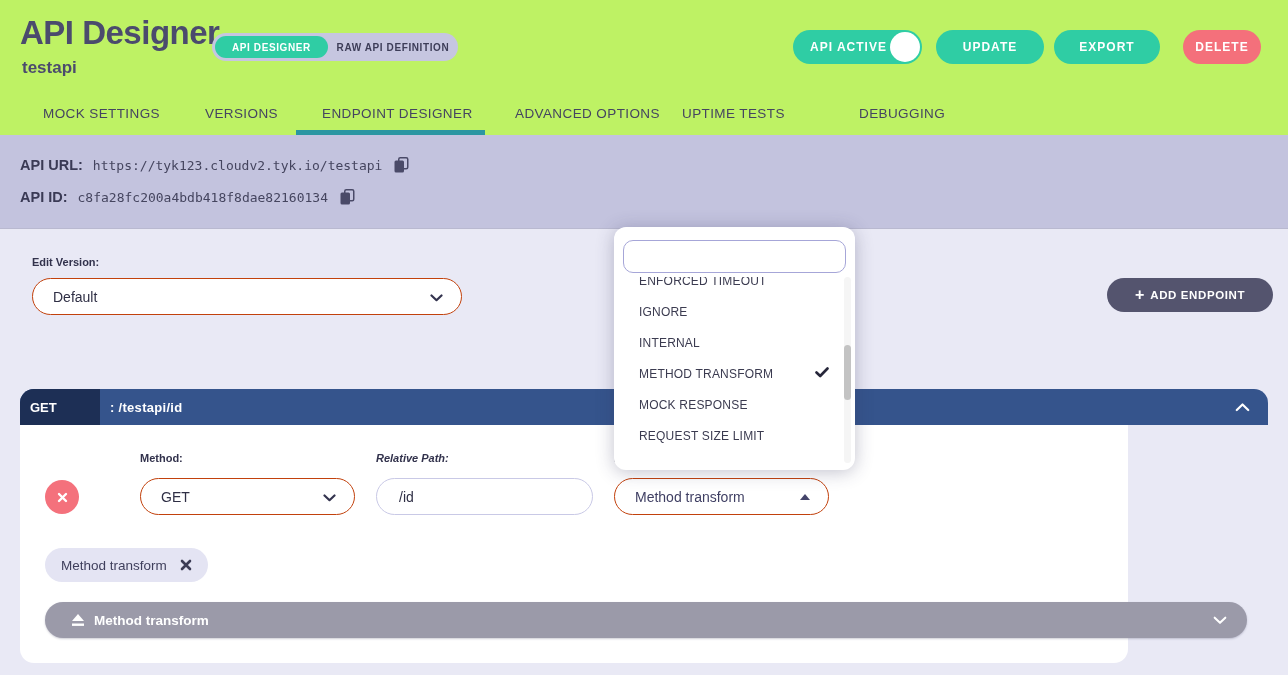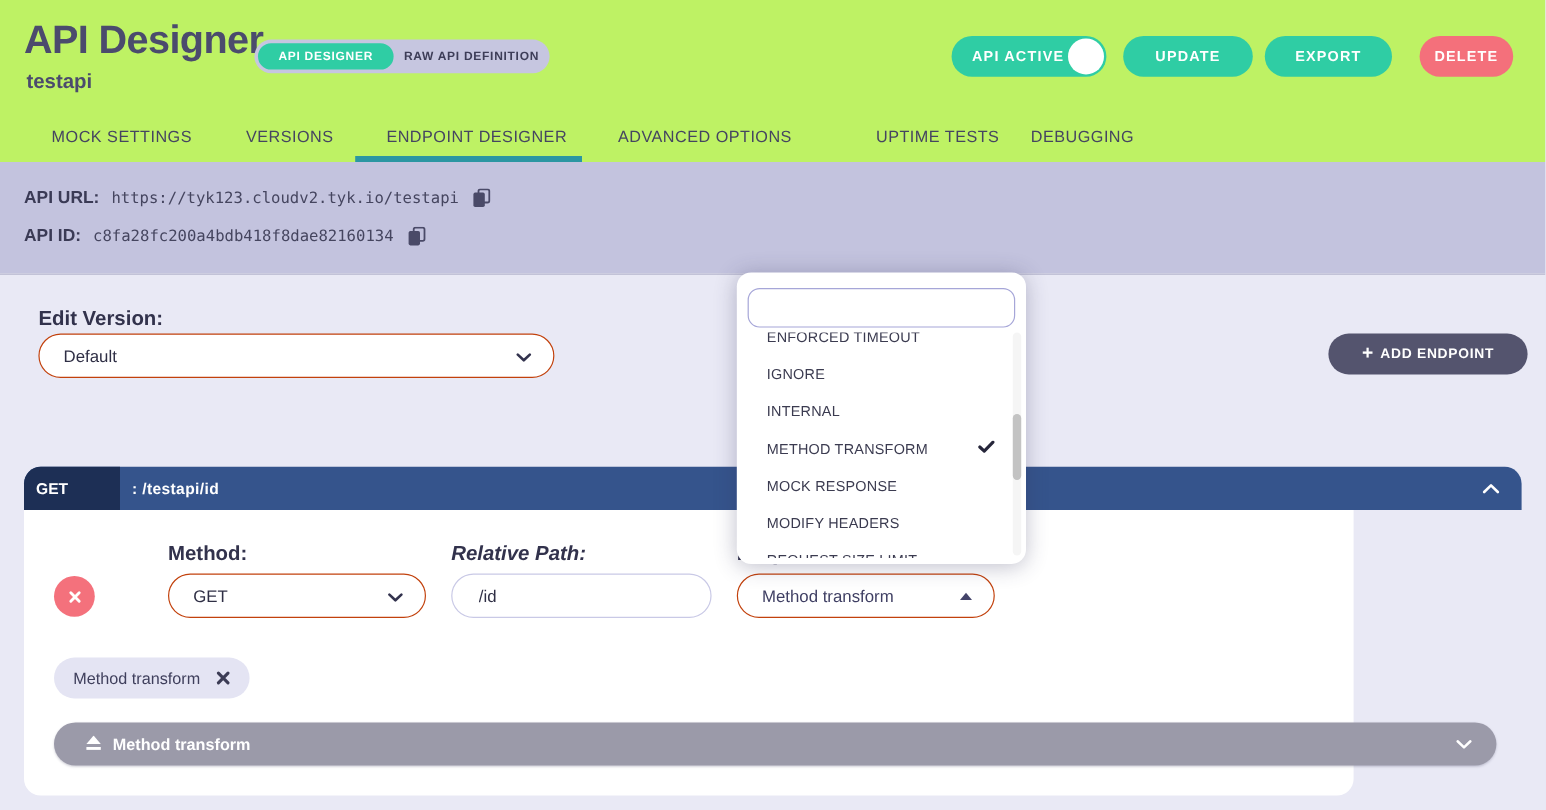--- a/index.html
+++ b/index.html
@@ -30,21 +30,21 @@
   
   .band { position:absolute; left:0; top:135px; width:1288px; height:93px; background:#c3c3de; }
   .band-row { position:absolute; left:20px; display:flex; align-items:center; }
   .band-label { font-size:14.5px; font-weight:bold; color:#3a3a55; margin-right:10px; }
   .band-value { font-family:"DejaVu Sans Mono", monospace; font-size:13px; color:#45455f; }
   .copy-icon { margin-left:12px; cursor:pointer; display:inline-flex; }
 
   
   .section { position:absolute; left:0; top:228px; width:1288px; height:447px; background:#e9e9f5; border-top:1px solid #b9b9d0; }
 
-  .field-label { position:absolute; font-size:17px; font-weight:bold; color:#32324c; }
+  .field-label { position:absolute; font-size:11px; font-weight:bold; color:#32324c; }
   .pill-field { position:absolute; height:37px; background:#fff; border:1px solid #c2410c; border-radius:18.5px; display:flex; align-items:center; font-size:14px; color:#2f2f45; cursor:pointer; }
   .pill-field .chev { position:absolute; right:18px; }
 
   .edit-version-label { left:32px; top:27px; }
   .version-select { left:32px; top:49px; width:430px; padding-left:20px; }
 
   .add-endpoint { position:absolute; left:1107px; top:49px; width:166px; height:34px; background:#54546e; border-radius:17px; color:#fff; display:flex; align-items:center; justify-content:center; cursor:pointer; border:none; }
   .add-endpoint .plus { font-size:16px; font-weight:bold; margin-right:6px; margin-top:-1px; }
   .add-endpoint .lbl { font-size:11.5px; font-weight:bold; letter-spacing:0.6px; }
 
@@ -110,21 +110,21 @@
       <span class="knob"></span>
     </button>
     <button class="hbtn btn-teal btn-update">UPDATE</button>
     <button class="hbtn btn-teal btn-export">EXPORT</button>
     <button class="hbtn btn-red btn-delete">DELETE</button>
 
     <div class="nav-tab" style="left:43px">MOCK SETTINGS</div>
     <div class="nav-tab" style="left:205px">VERSIONS</div>
     <div class="nav-tab" style="left:322px">ENDPOINT DESIGNER</div>
     <div class="nav-tab" style="left:515px">ADVANCED OPTIONS</div>
-    <div class="nav-tab" style="left:730px">UPTIME TESTS</div>
+    <div class="nav-tab" style="left:682px">UPTIME TESTS</div>
     <div class="nav-tab" style="left:859px">DEBUGGING</div>
     <div class="tab-underline"></div>
   </div>
 
   <div class="band">
     <div class="band-row" style="top:22px">
       <span class="band-label">API URL:</span>
       <span class="band-value">https://tyk123.cloudv2.tyk.io/testapi</span>
       <span class="copy-icon">
         <svg width="15" height="16" viewBox="0 0 15 16">
@@ -242,23 +242,20 @@
         <span>
           <svg width="14" height="11" viewBox="0 0 14 11" fill="none">
               <path d="M1.5 5.5 L5.2 9 L12.5 1.5" stroke="#26263a" stroke-width="2.6" stroke-linecap="round" stroke-linejoin="round"></path>
             </svg>
         </span>
       </div>
       <div class="dd-item">
           <span>MOCK RESPONSE</span>
         </div>
       <div class="dd-item">
-          <span>MODIFY HEADERS</span>
-        </div>
-      <div class="dd-item">
           <span>REQUEST SIZE LIMIT</span>
         </div>
     </div>
     <div class="dd-scroll-track">
       <div class="dd-scroll-thumb"></div>
     </div>
   </div>
 
 </div>
 

